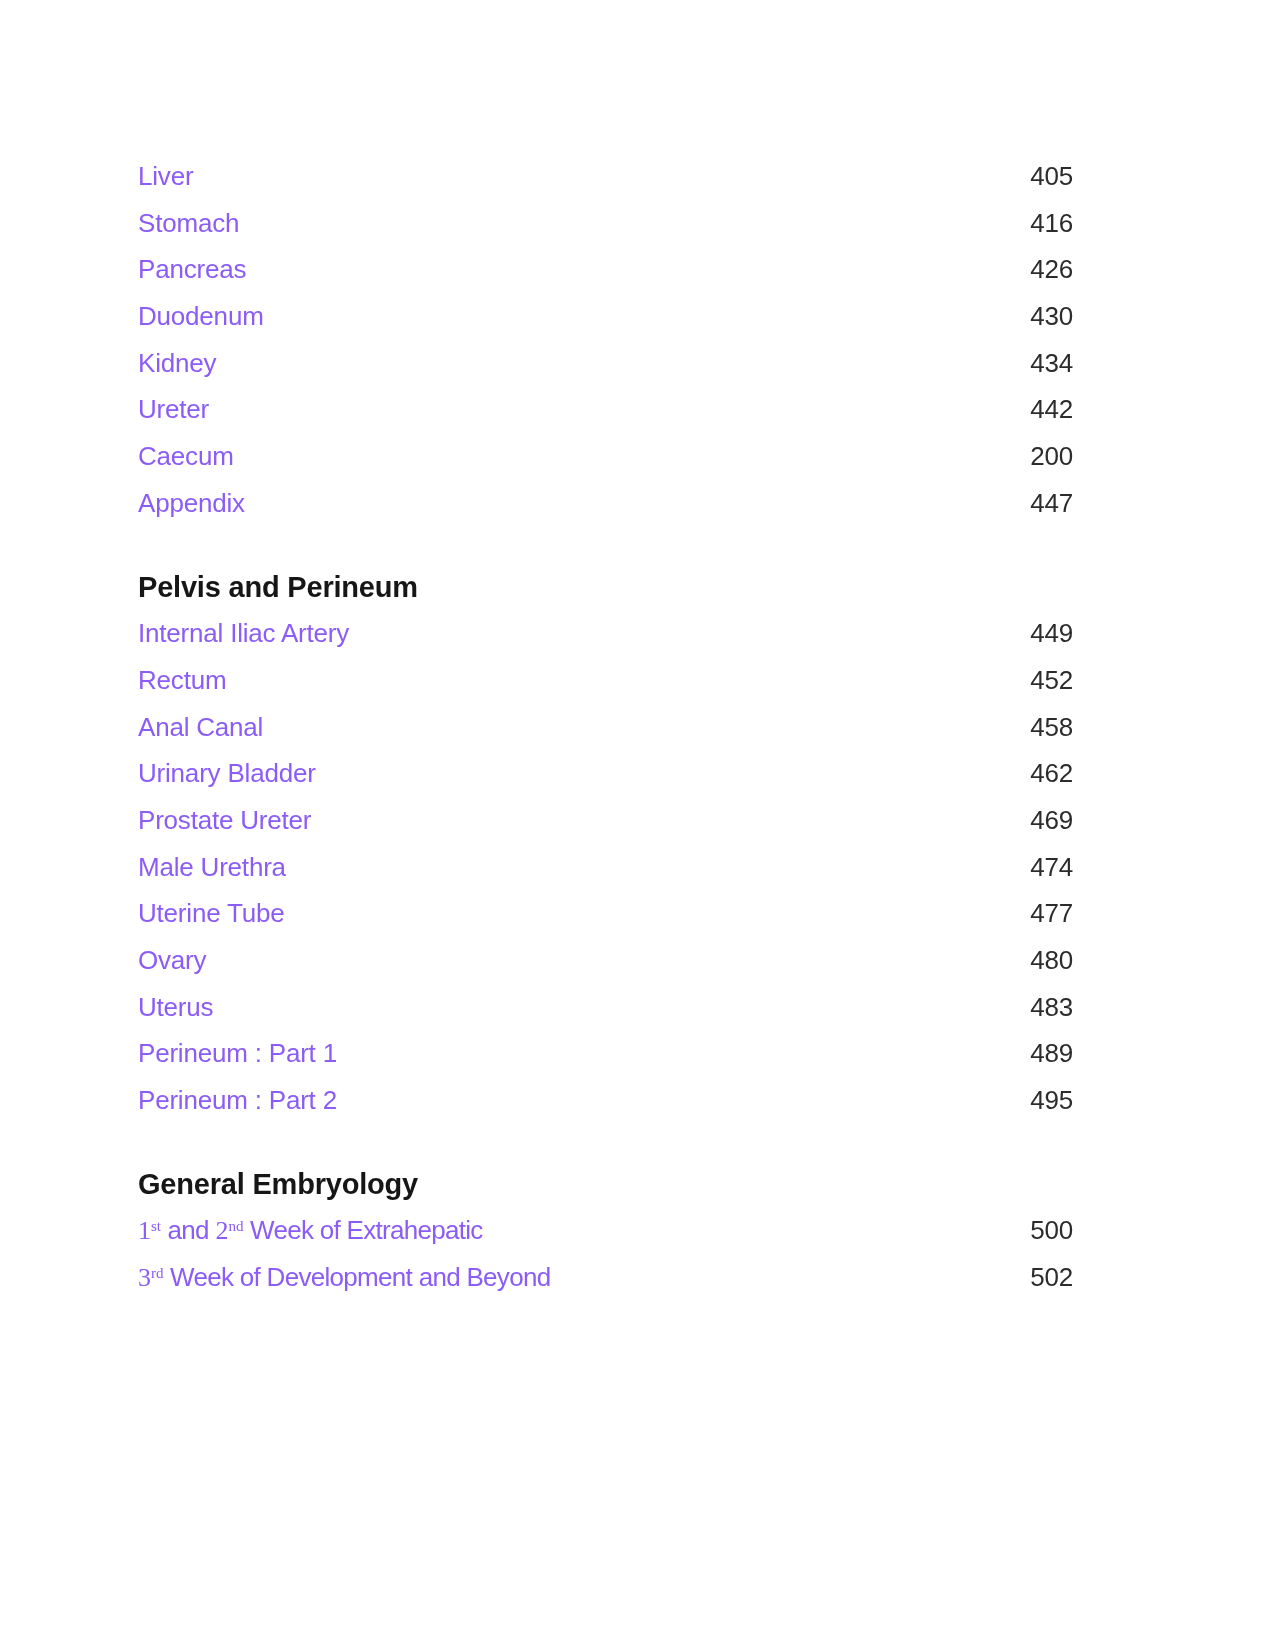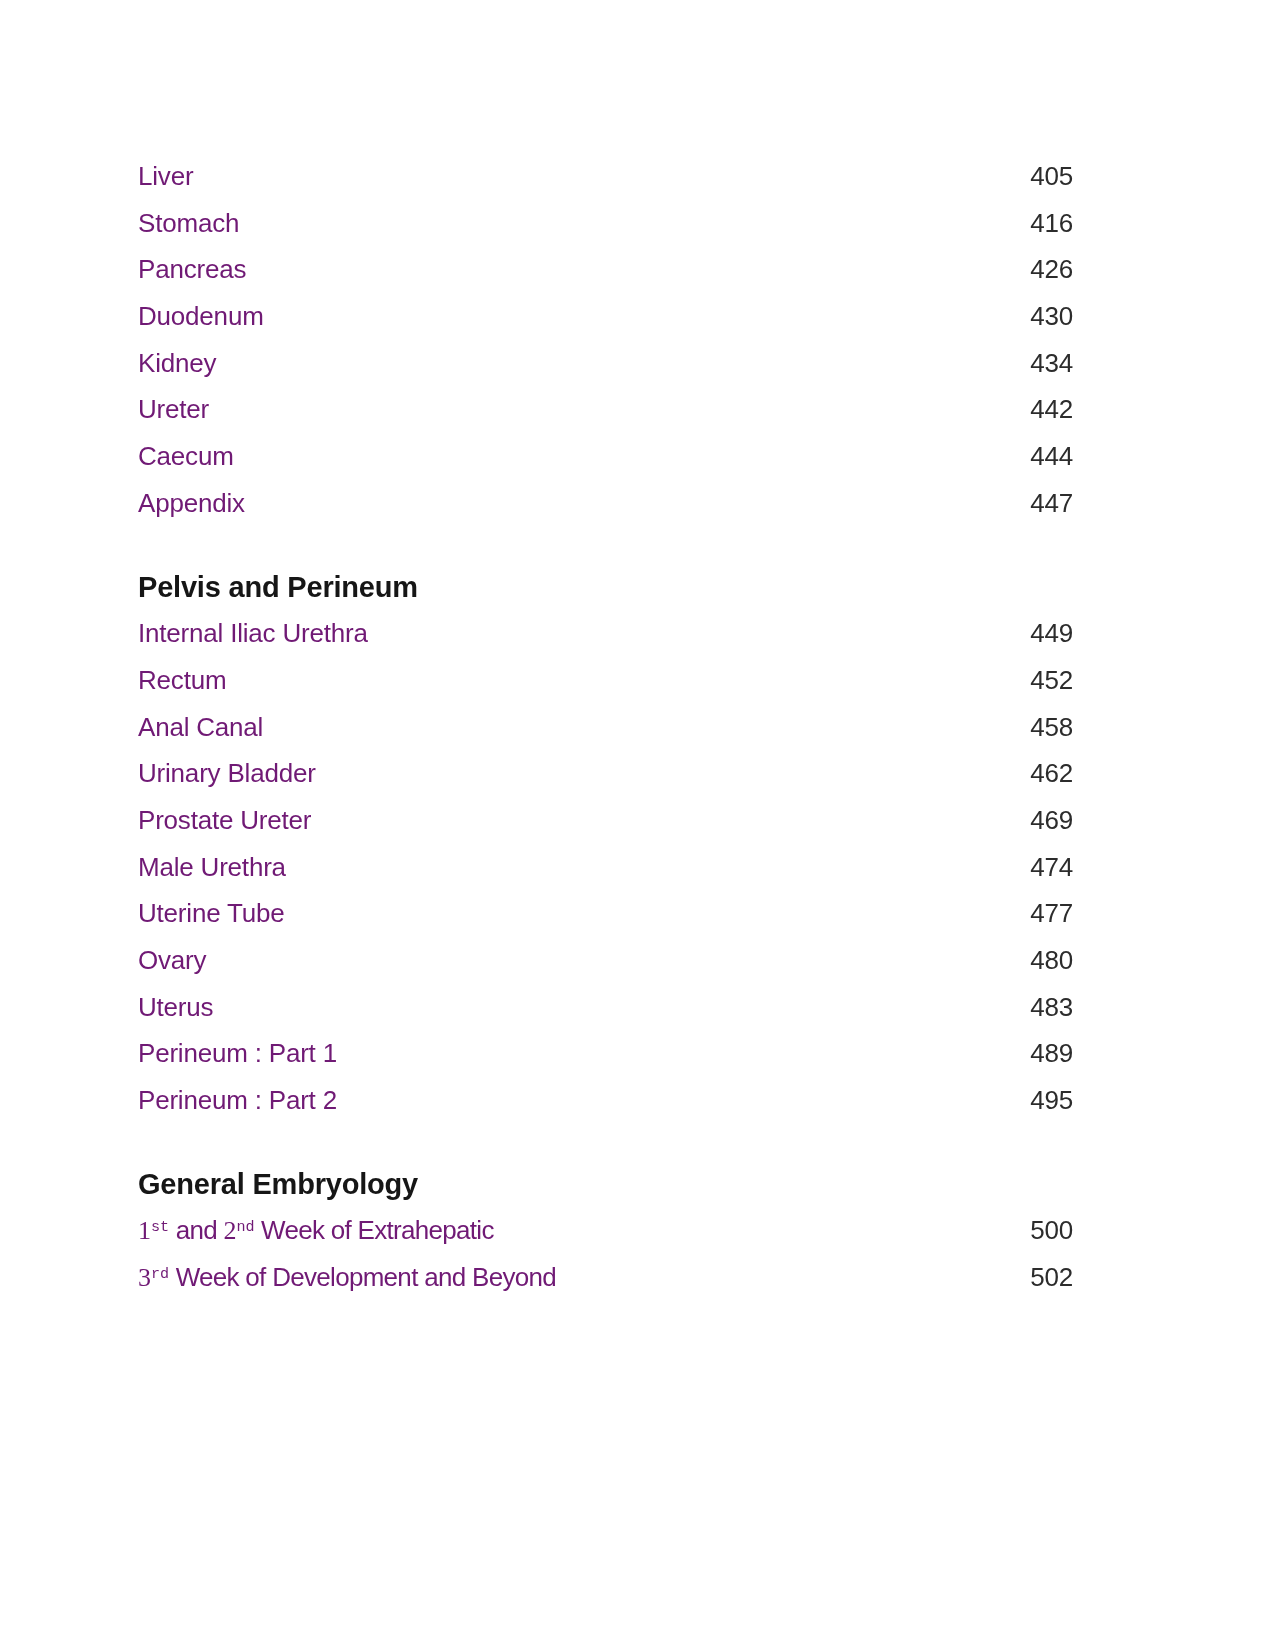--- a/index.html
+++ b/index.html
@@ -25,21 +25,21 @@
     display: flex;
     justify-content: space-between;
     align-items: baseline;
     height: 46.7px;
     line-height: 46.7px;
     font-size: 26px;
     letter-spacing: -0.2px;
     white-space: nowrap;
   }
   .toc-row .title {
-    color: #701a75;
+    color: #8b5cf6;
   }
   .toc-row .pagenum {
     color: #2c2c2c;
     text-align: center;
   }
   .section-heading {
     margin-top: 37px;
     height: 46.7px;
     line-height: 46.7px;
     font-size: 29px;
@@ -49,21 +49,21 @@
     white-space: nowrap;
   }
   .embryo .title {
     letter-spacing: -0.7px;
   }
   .ord {
     font-family: "Liberation Serif", serif;
     letter-spacing: 0;
   }
   sup.ord-sup {
-    font-family: Liberation Mono, monospace;
+    font-family: Liberation Serif, serif;
     font-size: 0.58em;
     line-height: 0;
     vertical-align: 0.55em;
     letter-spacing: 0;
   }
 </style>
 </head>
 <body>
 
 <div class="page">
@@ -87,31 +87,31 @@
   <div class="toc-row">
     <span class="title">Kidney</span>
     <span class="pagenum">434</span>
   </div>
   <div class="toc-row">
     <span class="title">Ureter</span>
     <span class="pagenum">442</span>
   </div>
   <div class="toc-row">
     <span class="title">Caecum</span>
-    <span class="pagenum">444</span>
+    <span class="pagenum">200</span>
   </div>
   <div class="toc-row">
     <span class="title">Appendix</span>
     <span class="pagenum">447</span>
   </div>
 
   <div class="section-heading">Pelvis and Perineum</div>
 
   <div class="toc-row">
-    <span class="title">Internal Iliac Urethra</span>
+    <span class="title">Internal Iliac Artery</span>
     <span class="pagenum">449</span>
   </div>
   <div class="toc-row">
     <span class="title">Rectum</span>
     <span class="pagenum">452</span>
   </div>
   <div class="toc-row">
     <span class="title">Anal Canal</span>
     <span class="pagenum">458</span>
   </div>

